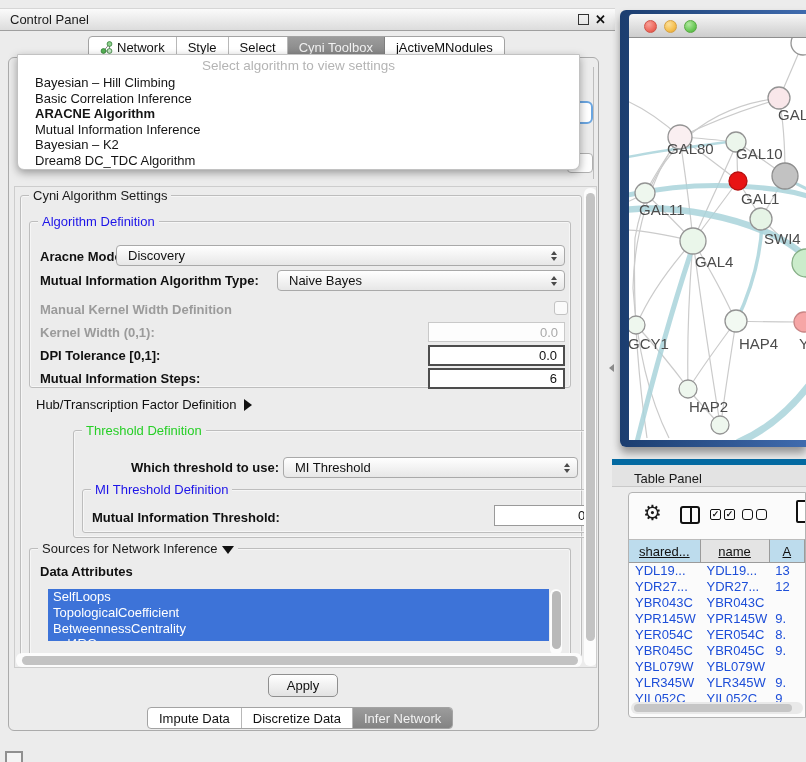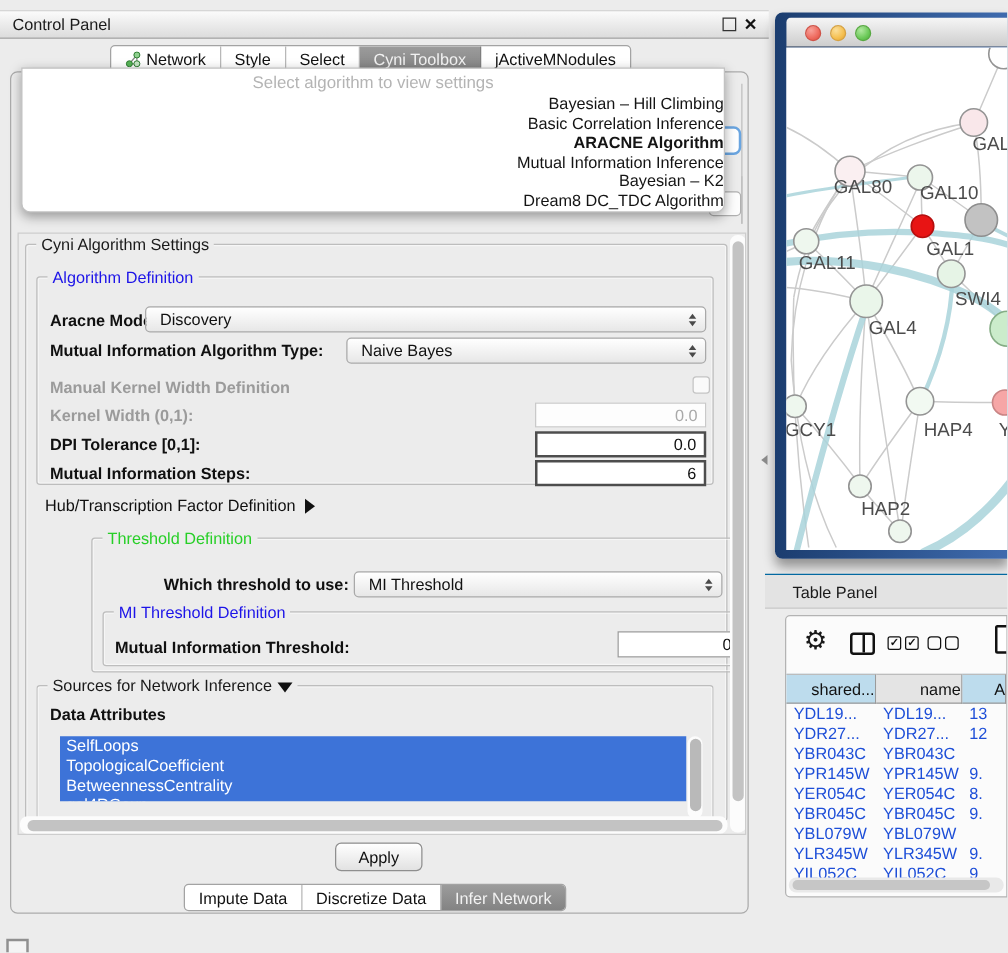--- a/index.html
+++ b/index.html
@@ -25,21 +25,21 @@
   
   .sliver-line { background:#bdbdbd; }
   .sliver-combo { left:562px; top:100px; width:30px; height:23px; border:2px solid #6aa5e0; border-radius:6px; background:#fff; }
   .sliver-field { left:566px; top:152px; width:26px; height:20px; border:1px solid #b0b0b0; border-radius:4px; background:#fdfdfd; }
 
   
   .popup { left:17px; top:54px; width:563px; height:116px; background:#fff; border:1px solid #c2c2c2;
     border-radius:0 0 7px 7px; box-shadow:0 3px 9px rgba(0,0,0,.35); z-index:50; }
   .popup-prompt { left:0; top:3px; width:100%; text-align:center; font-size:13.5px; color:#b4b4b4; }
   .popup-list { left:0; top:20px; width:100%; }
-  .popup-item { font-size:13px; line-height:15.6px; padding-left:4px; color:#141414; white-space:nowrap;text-align:right; }
+  .popup-item { font-size:13px; line-height:15.6px; padding-left:17px; color:#141414; white-space:nowrap; }
   .popup-item.bold { font-weight:bold; }
 
   
   .settings { left:14px; top:186px; width:583px; height:482px; border:1px solid #cdcdcd; background:#ececec; overflow:hidden; }
   .grp { position:absolute; border:1px solid #bdbdbd; border-radius:3px; box-shadow:inset 0 0 0 1px rgba(255,255,255,.55); }
   .legend { position:absolute; top:-8px; left:8px; background:#ececec; padding:0 4px; font-size:13px; color:#1a1a1a; white-space:nowrap; }
   .legend.blue { color:#1d14e8; }
   .legend.green { color:#27cf27; }
   .lbl { position:absolute; font-size:13px; font-weight:bold; color:#101010; white-space:nowrap; }
   .lbl.dim { color:#9b9b9b; }
@@ -81,34 +81,34 @@
   .tl.red { left:15px; background:radial-gradient(circle at 35% 30%, #f8a199, #ee6a5e 60%, #d44d3e); border:1px solid #cf5348; }
   .tl.yellow { left:35px; background:radial-gradient(circle at 35% 30%, #fbdf9a, #f5bf4f 60%, #dd9f33); border:1px solid #d6a243; }
   .tl.green { left:55px; background:radial-gradient(circle at 35% 30%, #b1e8a0, #6bc958 60%, #4ba93c); border:1px solid #58a942; }
   .net-canvas { position:absolute; left:0; top:24px; right:0; bottom:0; background:#fff; overflow:hidden; }
 
   .split-arrow { left:609px; top:364px; width:0; height:0; border-top:4px solid transparent;
     border-bottom:4px solid transparent; border-right:5px solid #8a8a8a; }
 
   
   .tp-header { left:612px; top:459px; width:194px; height:28px; background:#e3e3e3;
-    border-top:1px solid #0369a1; border-bottom:1px solid #c9c9c9; }
+    border-top:6px solid #0369a1; border-bottom:1px solid #c9c9c9; }
   .tp-title { left:22px; top:0; height:27px; line-height:27px; font-size:13px; color:#1a1a1a; }
   .tpanel { left:628px; top:492px; width:178px; height:226px; background:#fbfbfb;
     border:1px solid #b3b3b3; border-radius:4px 0 0 4px; overflow:hidden; }
   .tp-gear { position:absolute; left:14px; top:6px; font-size:21px; color:#1a1a1a; line-height:28px; }
   .tp-cols { position:absolute; left:51px; top:13px; width:20px; height:18px; border:2px solid #111; border-radius:3px; }
   .tp-cols::after { content:""; position:absolute; left:50%; top:0; bottom:0; border-left:2px solid #111; }
   .tp-check { position:absolute; top:16px; width:11px; height:11px; border:1.5px solid #111; border-radius:2px;
     font-size:9px; font-weight:bold; line-height:9px; text-align:center; color:#111; }
   .tp-box { position:absolute; top:16px; width:11px; height:11px; border:1.5px solid #111; border-radius:3px; }
   .tp-doc { position:absolute; left:167px; top:7px; width:16px; height:23px; border:2px solid #111; border-radius:2px; background:#fff; }
   .thead { position:absolute; left:0; top:46px; height:24px; display:flex; width:100%; }
-  .th { height:24px; line-height:23px; text-align:right; font-size:13px; color:#111;
-    border-right:1px solid #9b9b9b; border-bottom:1px solid #9b9b9b; border-top:1px solid #bcbcbc; overflow:hidden; white-space:nowrap; }
+  .th { height:24px; line-height:23px; text-align:center; font-size:13px; color:#111;
+    border-right:1px solid #9b9b9b; border-bottom:1px solid #9b9b9b; border-top:1px solid #bcbcbc; overflow:hidden; white-space:nowrap;text-decoration:underline; }
   .trow { position:absolute; left:0; width:100%; height:16px; display:flex; }
   .td { font-size:13px; color:#1d4ed8; line-height:16px; padding-left:6px; white-space:nowrap; overflow:hidden; }
 </style>
 </head>
 <body>
 
 <div class="app">
 
   <div class="a cp-titlebar">
     <div class="a cp-title">Control Panel</div>

